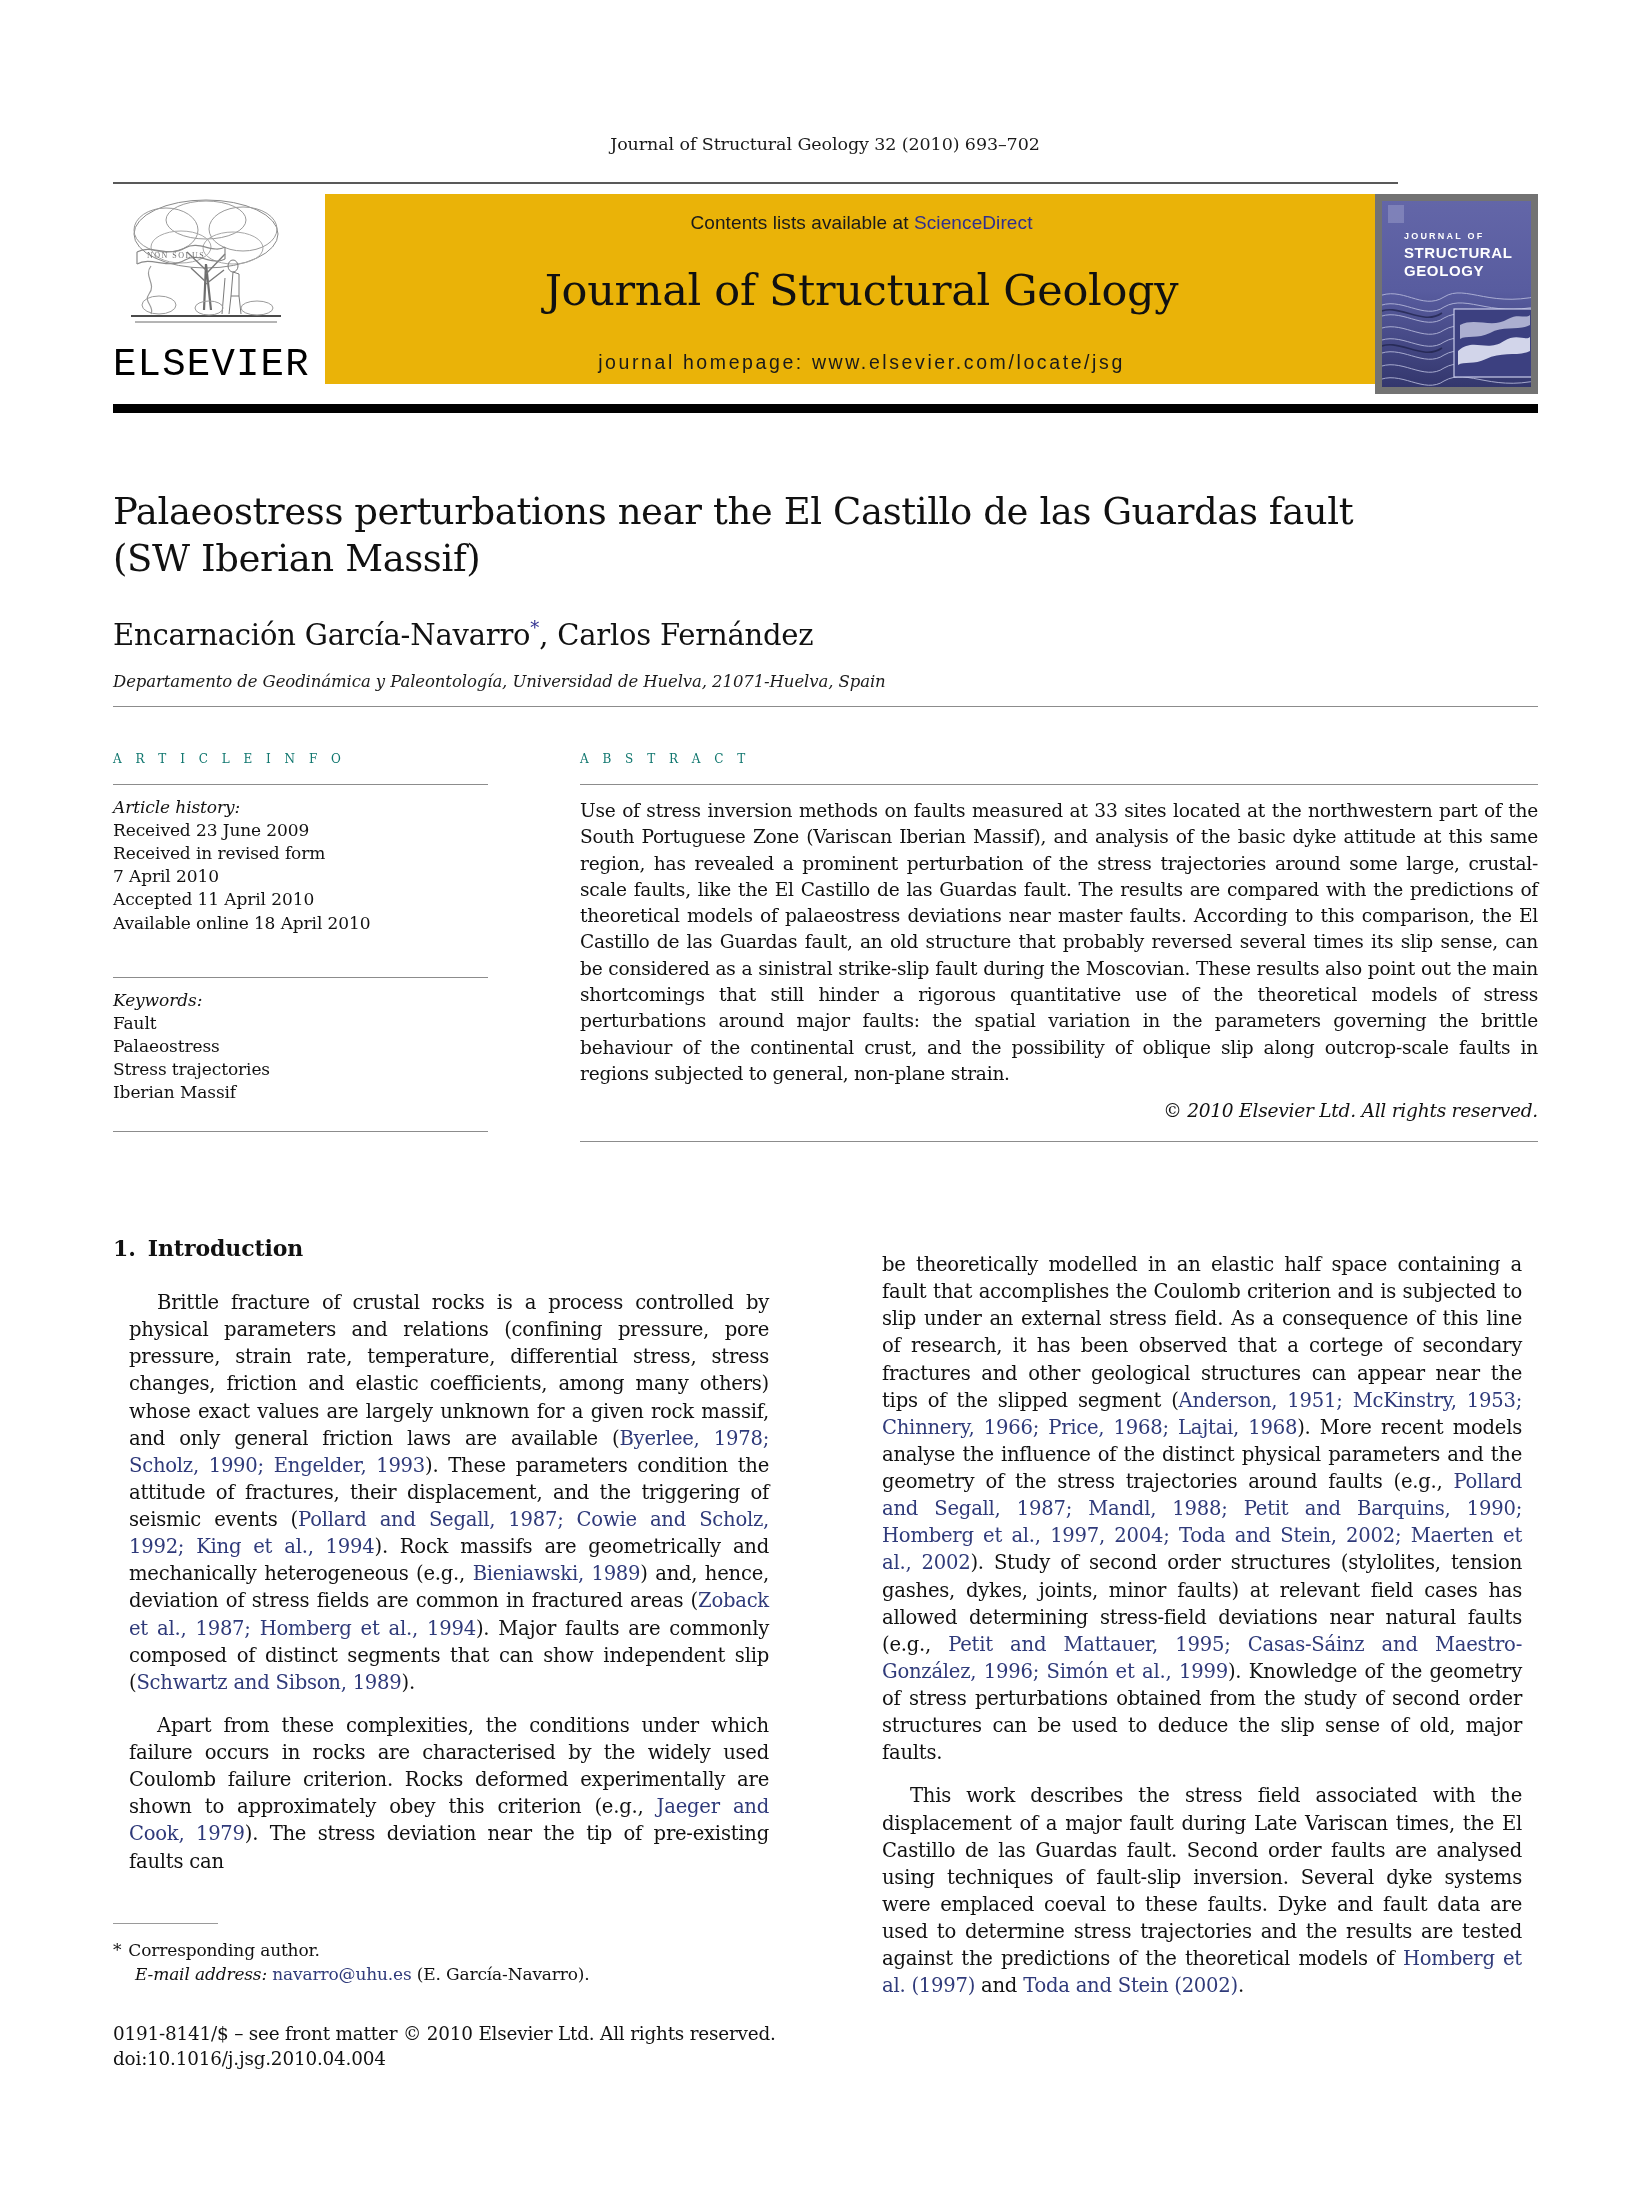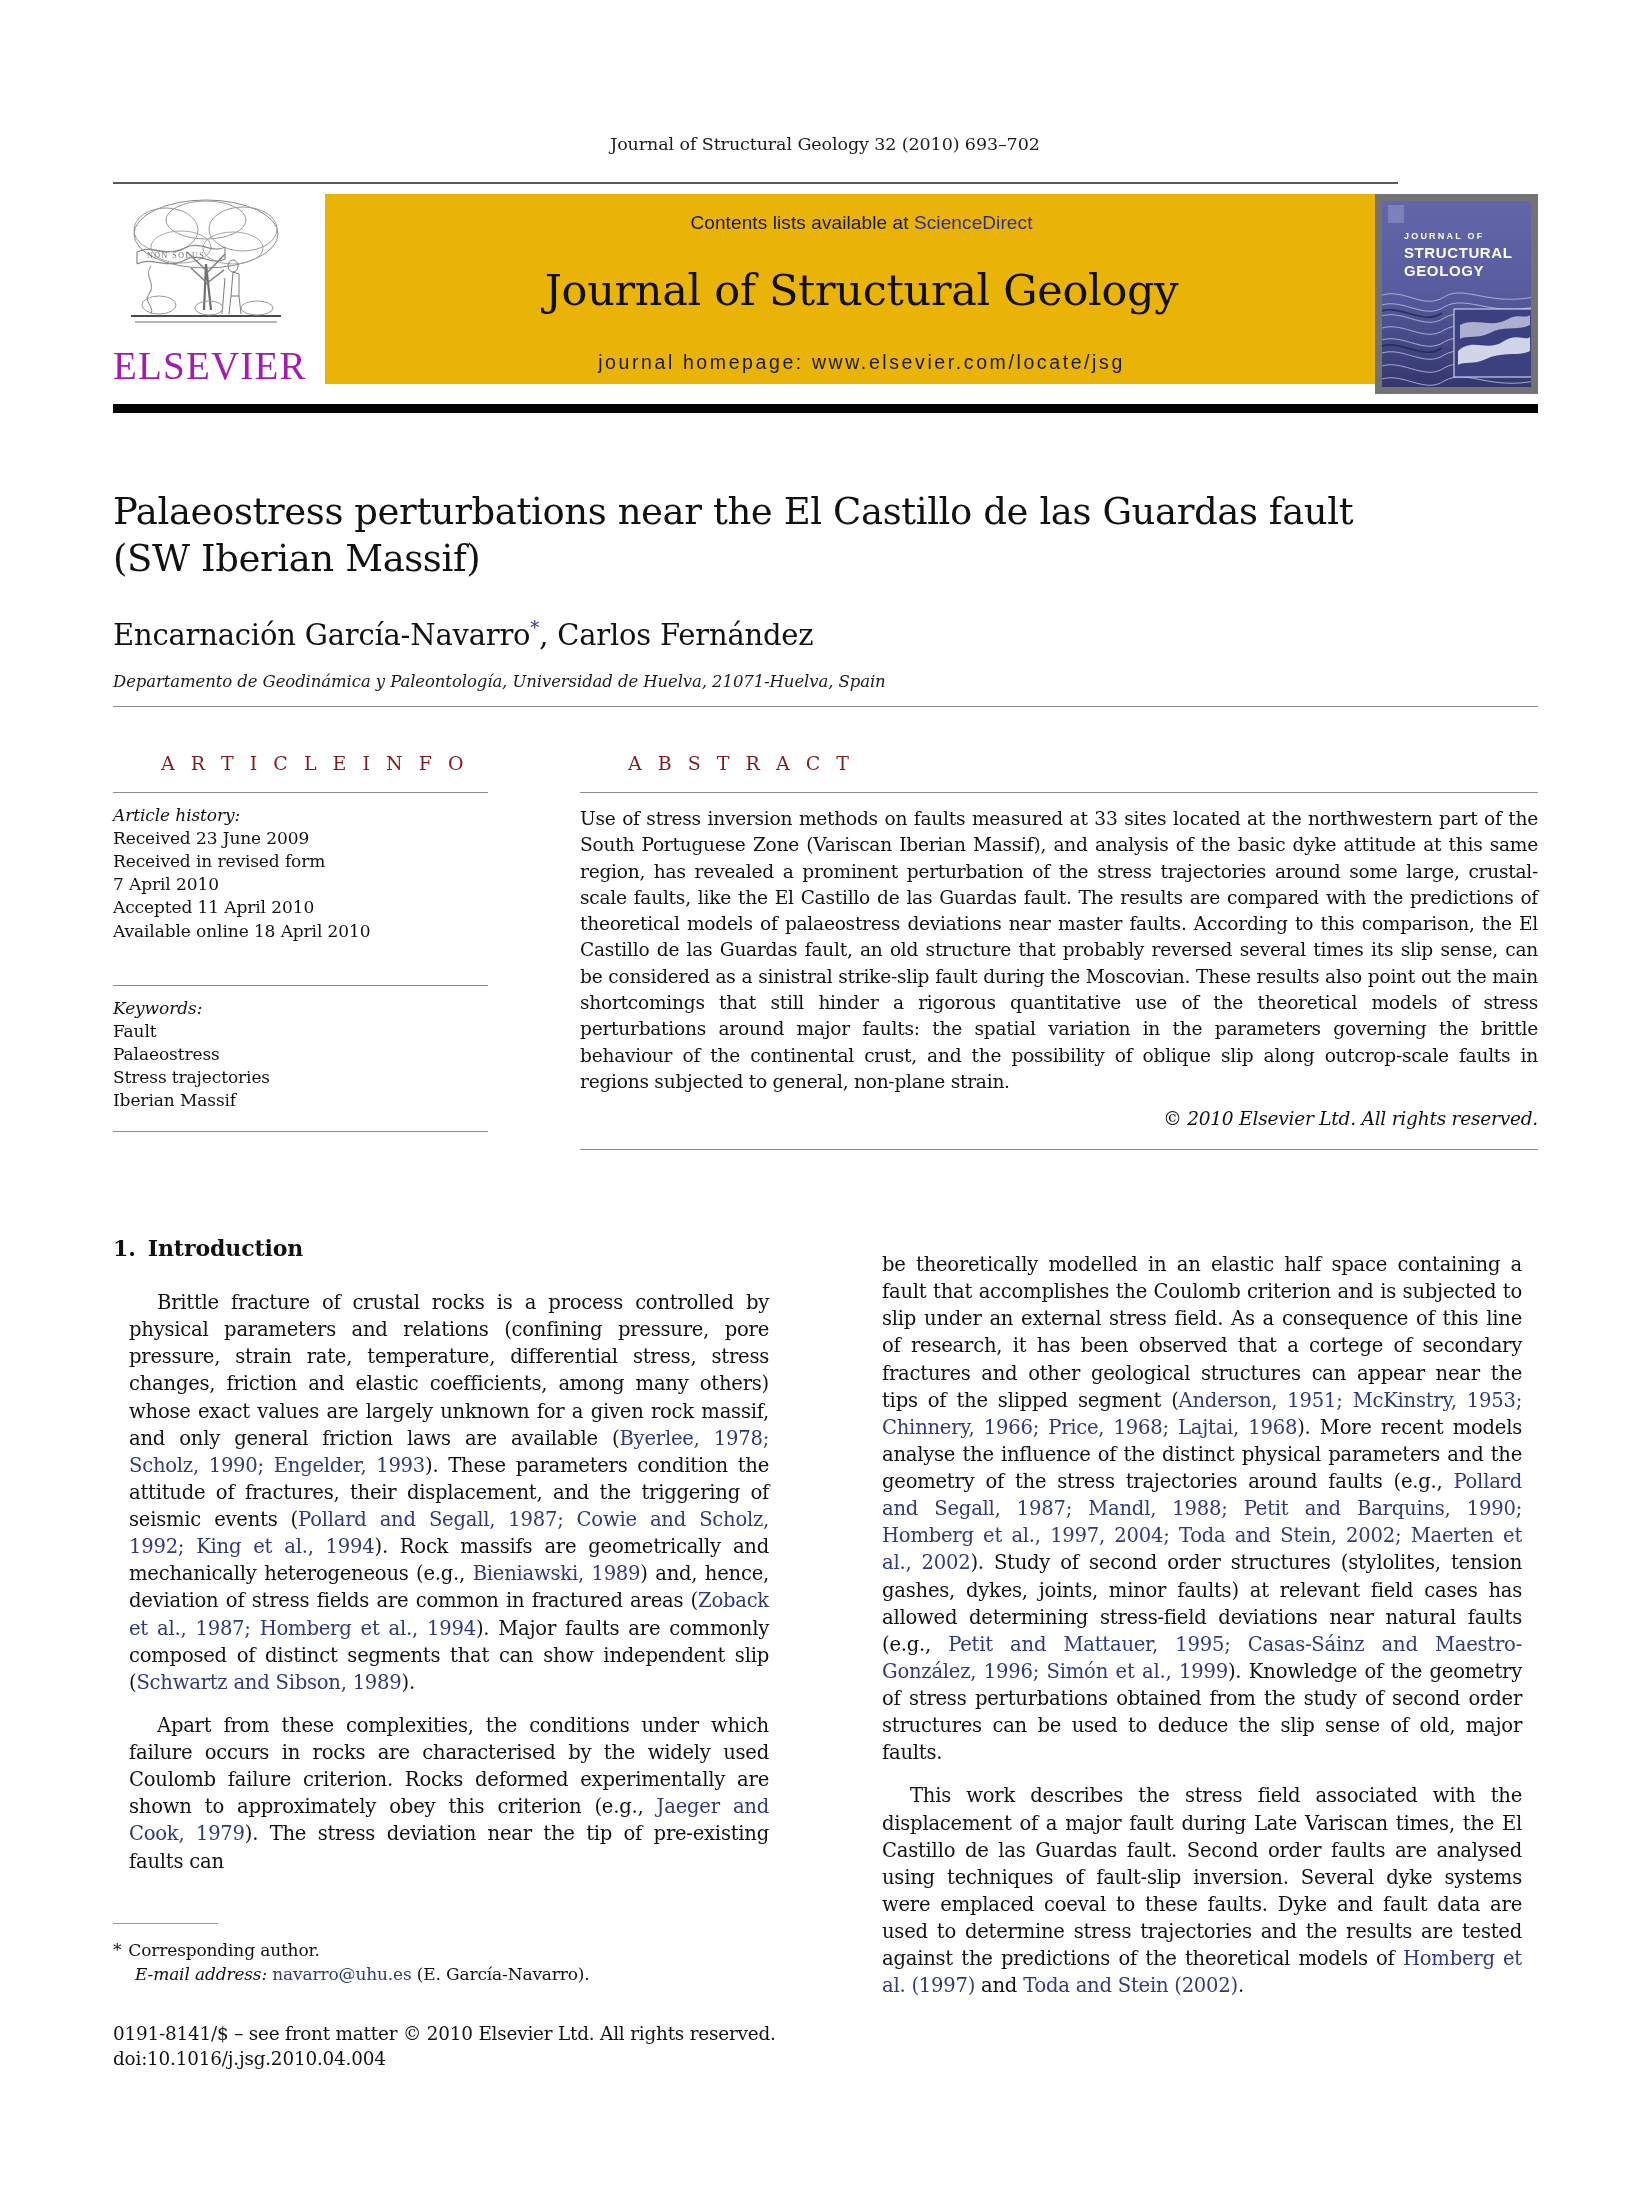--- a/index.html
+++ b/index.html
@@ -53,24 +53,24 @@
   
   .elsevier-logo {
     position: absolute;
     left: 0;
     top: -2px;
     width: 185px;
     height: 200px;
   }
   .elsevier-tree { display:block; width: 170px; height: 152px; margin: 0 auto; }
   .elsevier-word {
-    font-family: Liberation Serif, serif;
+    font-family: Liberation Mono, monospace;
     font-size: 39px;
     letter-spacing: 1.2px;
-    color: #a21caf;
+    color: #000000;
     text-align: center;
     line-height: 1;
     margin-top: 2px;
   }
 
   
   .contents-panel {
     position: absolute;
     left: 212px;
     top: 0;
@@ -158,24 +158,23 @@
     background: #8c8c8c;
   }
 
   
   .info-abstract { position: absolute; top: 752px; left: 113px; width: 1425px; }
   .col-info { position: absolute; left: 0; top: 0; width: 375px; }
   .col-abstract { position: absolute; left: 467px; top: 0; width: 958px; }
 
   .section-label {
     font-family: "DejaVu Serif", serif;
-    font-size: 19px;
+    font-size: 12px;
     letter-spacing: 5.0px;
-    color: #7f1d1d;
-    margin-left: 48px;
+    color: #0f766e;
   }
   .hr-thin { height: 1px; background: #8c8c8c; margin-top: 18px; }
   .info-body {
     font-family: "DejaVu Serif", serif;
     font-size: 17px;
     line-height: 1.36;
     color: #111111;
     margin-top: 11px;
     letter-spacing: -0.1px;
   }

